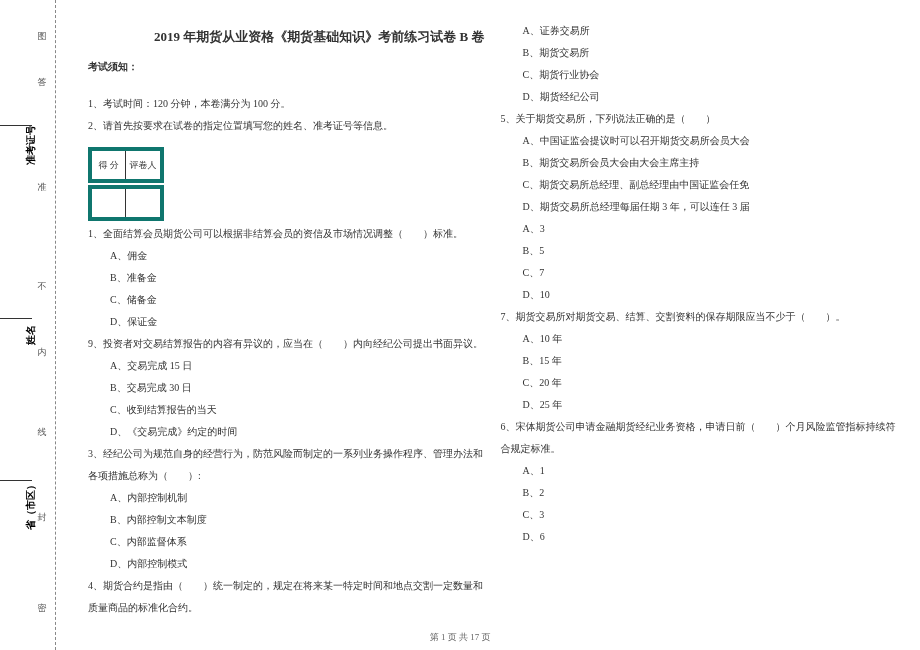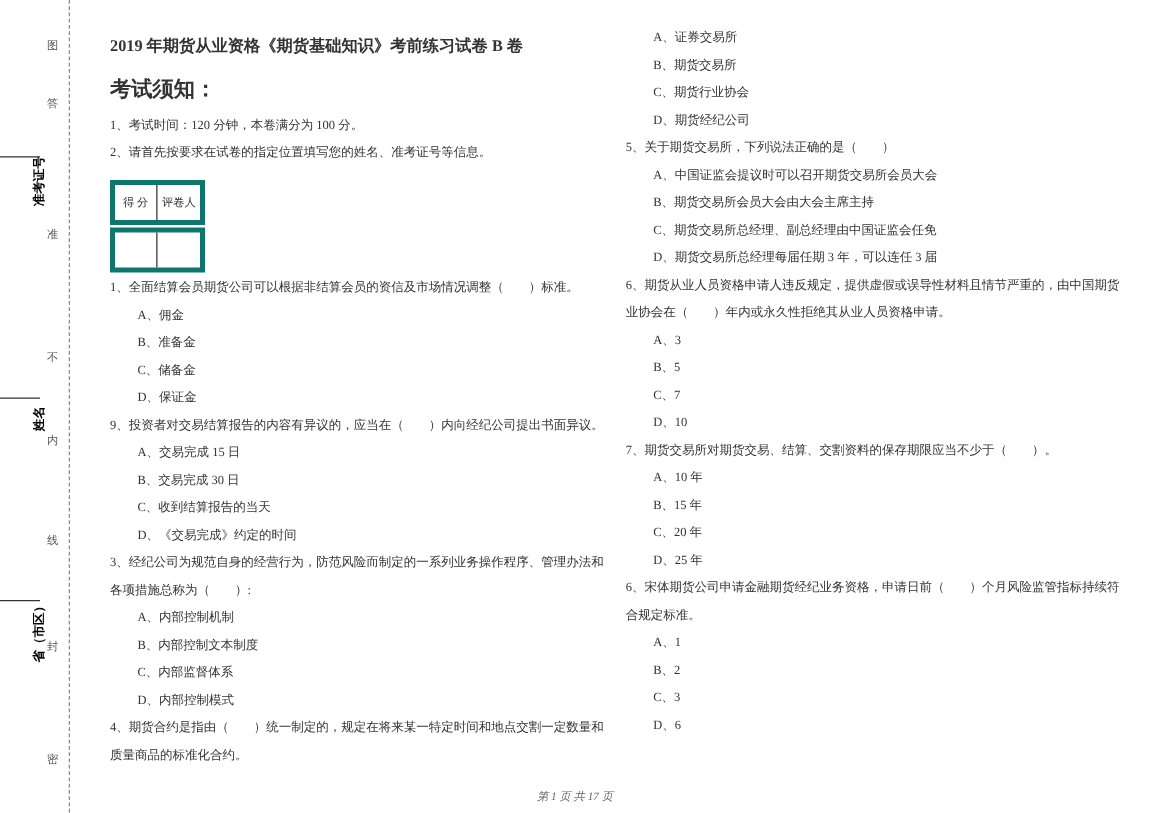--- a/index.html
+++ b/index.html
@@ -64,30 +64,30 @@
     .content {
       flex: 1;
       display: flex;
       padding: 20px 15px 10px 10px;
     }
     .col {
       flex: 1;
       padding: 0 8px;
     }
     .title {
-      text-align: left;
+      text-align: right;
       font-size: 13px;
       font-weight: bold;
       margin-bottom: 14px;
       margin-top: 8px;
     }
     .subhead {
-      font-size: 17px;
-      font-weight: bold;
-      margin: 8px 0 7px 0;
+      font-size: 10px;
+      font-weight: bold;
+      margin: 8px 0 19px 0;
     }
     .line {
       font-size: 10px;
       line-height: 2.2;
       color: #333;
     }
     .indent { padding-left: 22px; }
     .score-box {
       display: flex;
       margin: 10px 0 2px 0;
@@ -113,21 +113,20 @@
       align-self: center;
     }
     .footer {
       position: absolute;
       bottom: 6px;
       left: 0;
       right: 0;
       text-align: center;
       font-size: 9px;
       color: #666;
-      font-style: italic;
     }
   </style>
 </head>
 <body>
 
 <div class="page">
 
   <div class="binding-margin">
     <div class="dashed-line"></div>
     <div class="binding-labels">
@@ -194,21 +193,20 @@
       <div class="line indent">B、期货交易所</div>
       <div class="line indent">C、期货行业协会</div>
       <div class="line indent">D、期货经纪公司</div>
 
       <div class="line">5、关于期货交易所，下列说法正确的是（　　）</div>
       <div class="line indent">A、中国证监会提议时可以召开期货交易所会员大会</div>
       <div class="line indent">B、期货交易所会员大会由大会主席主持</div>
       <div class="line indent">C、期货交易所总经理、副总经理由中国证监会任免</div>
       <div class="line indent">D、期货交易所总经理每届任期 3 年，可以连任 3 届</div>
 
-      <div class="line">6、期货从业人员资格申请人违反规定，提供虚假或误导性材料且情节严重的，由中国期货业协会在（　　）年内或永久性拒绝其从业人员资格申请。</div>
       <div class="line indent">A、3</div>
       <div class="line indent">B、5</div>
       <div class="line indent">C、7</div>
       <div class="line indent">D、10</div>
 
       <div class="line">7、期货交易所对期货交易、结算、交割资料的保存期限应当不少于（　　）。</div>
       <div class="line indent">A、10 年</div>
       <div class="line indent">B、15 年</div>
       <div class="line indent">C、20 年</div>
       <div class="line indent">D、25 年</div>

